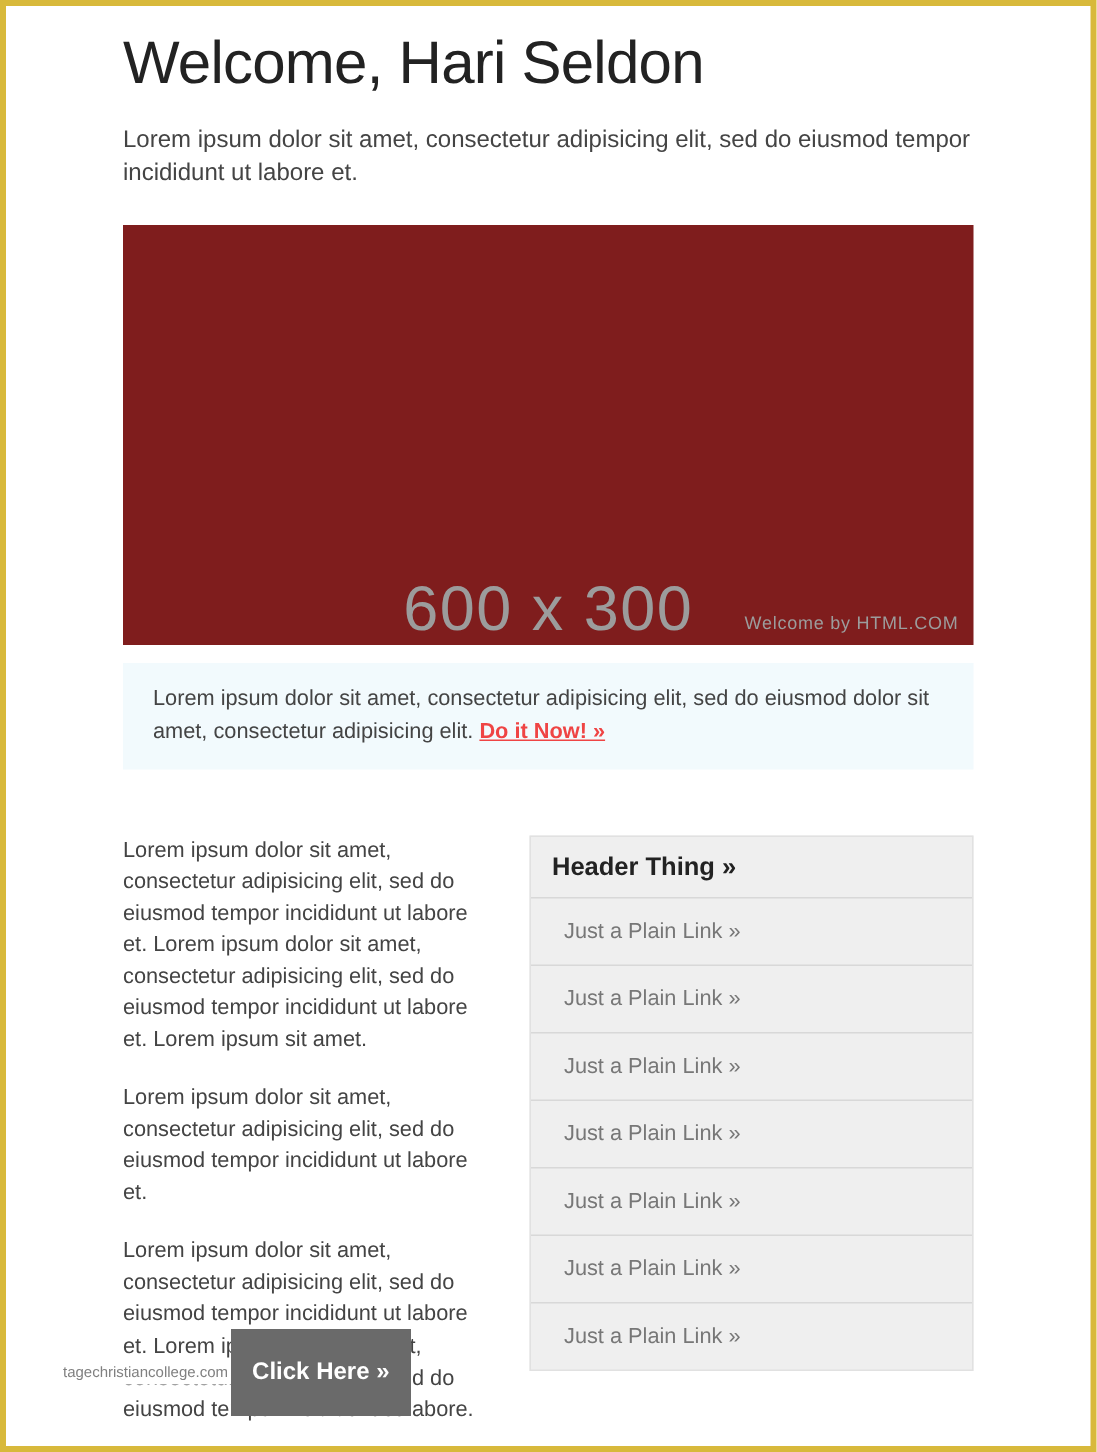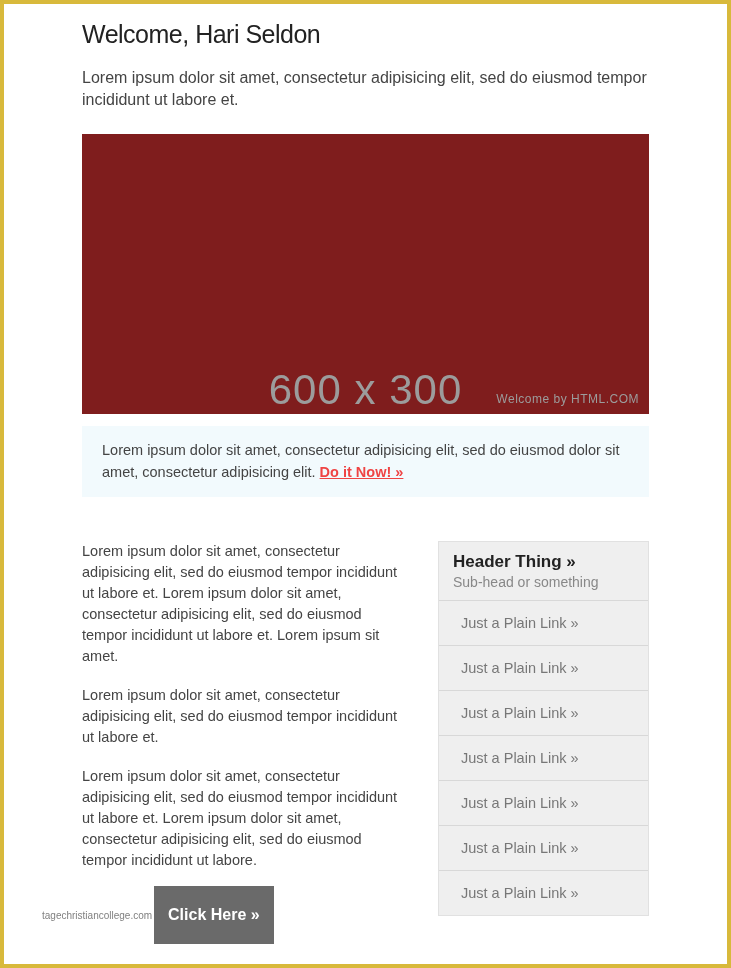--- a/index.html
+++ b/index.html
@@ -8,21 +8,21 @@
     background: #fff;
     width: 731px;
     height: 968px;
     border: 4px solid #d8b93b;
     padding: 16px 78px 0 78px;
     color: #333;
     overflow: hidden;
     position: relative;
   }
   .page-title {
-    font-size: 25px;
+    font-size: 40px;
     font-weight: 400;
     color: #222;
     letter-spacing: -0.5px;
     margin-bottom: 18px;
   }
   .intro {
     font-size: 16px;
     color: #444;
     line-height: 1.4;
     margin-bottom: 22px;
@@ -69,21 +69,21 @@
     gap: 30px;
   }
   .col-left {
     flex: 1;
     font-size: 14.5px;
     color: #444;
     line-height: 1.45;
   }
   .col-left p { margin-bottom: 18px; }
   .col-right {
-    width: 211px;
+    width: 296px;
   }
   .panel {
     background: #efefef;
     border: 1px solid #e1e1e1;
   }
   .panel-head {
     padding: 10px 14px 10px 14px;
     border-bottom: 1px solid #d8d8d8;
   }
   .panel-title {
@@ -148,21 +148,20 @@
 <div class="columns">
   <div class="col-left">
     <p>Lorem ipsum dolor sit amet, consectetur adipisicing elit, sed do eiusmod tempor incididunt ut labore et. Lorem ipsum dolor sit amet, consectetur adipisicing elit, sed do eiusmod tempor incididunt ut labore et. Lorem ipsum sit amet.</p>
     <p>Lorem ipsum dolor sit amet, consectetur adipisicing elit, sed do eiusmod tempor incididunt ut labore et.</p>
     <p>Lorem ipsum dolor sit amet, consectetur adipisicing elit, sed do eiusmod tempor incididunt ut labore et. Lorem ipsum dolor sit amet, consectetur adipisicing elit, sed do eiusmod tempor incididunt ut labore.</p>
   </div>
   <div class="col-right">
     <div class="panel">
       <div class="panel-head">
         <div class="panel-title">Header Thing »</div>
-        <div class="panel-sub">Sub-head or something</div>
       </div>
       <a href="#" class="panel-item">Just a Plain Link »</a>
       <a href="#" class="panel-item">Just a Plain Link »</a>
       <a href="#" class="panel-item">Just a Plain Link »</a>
       <a href="#" class="panel-item">Just a Plain Link »</a>
       <a href="#" class="panel-item">Just a Plain Link »</a>
       <a href="#" class="panel-item">Just a Plain Link »</a>
       <a href="#" class="panel-item">Just a Plain Link »</a>
     </div>
   </div>

